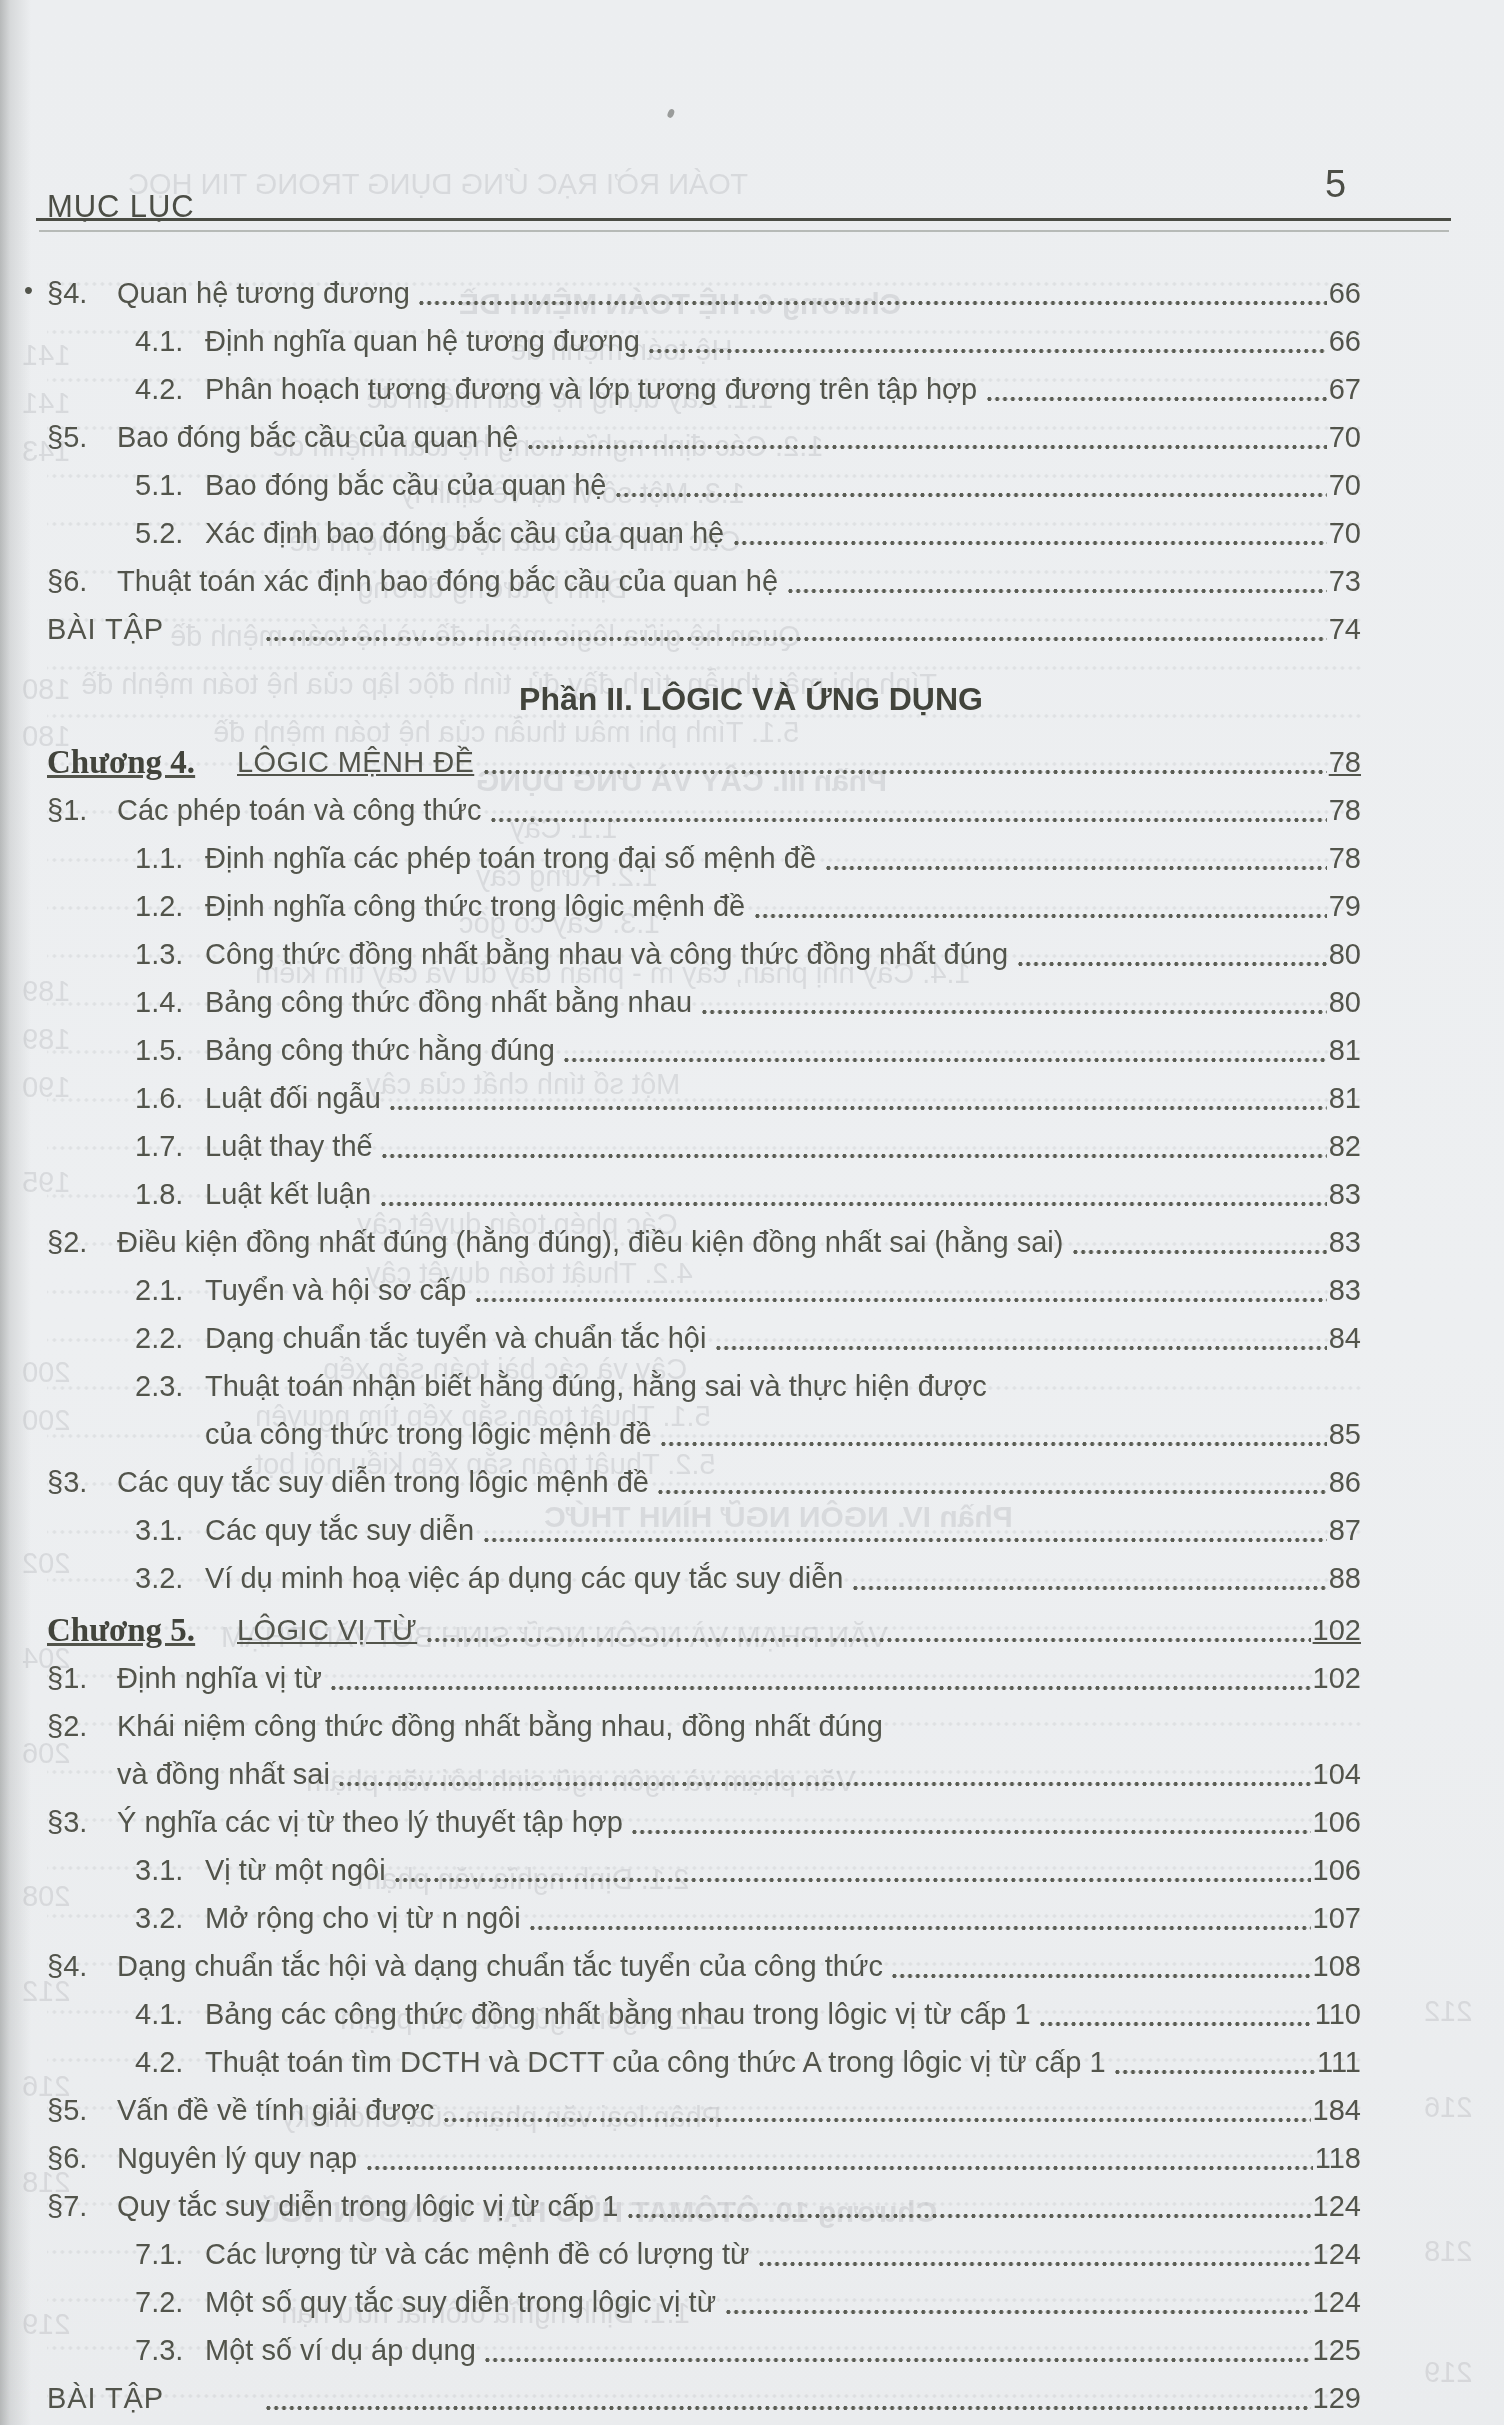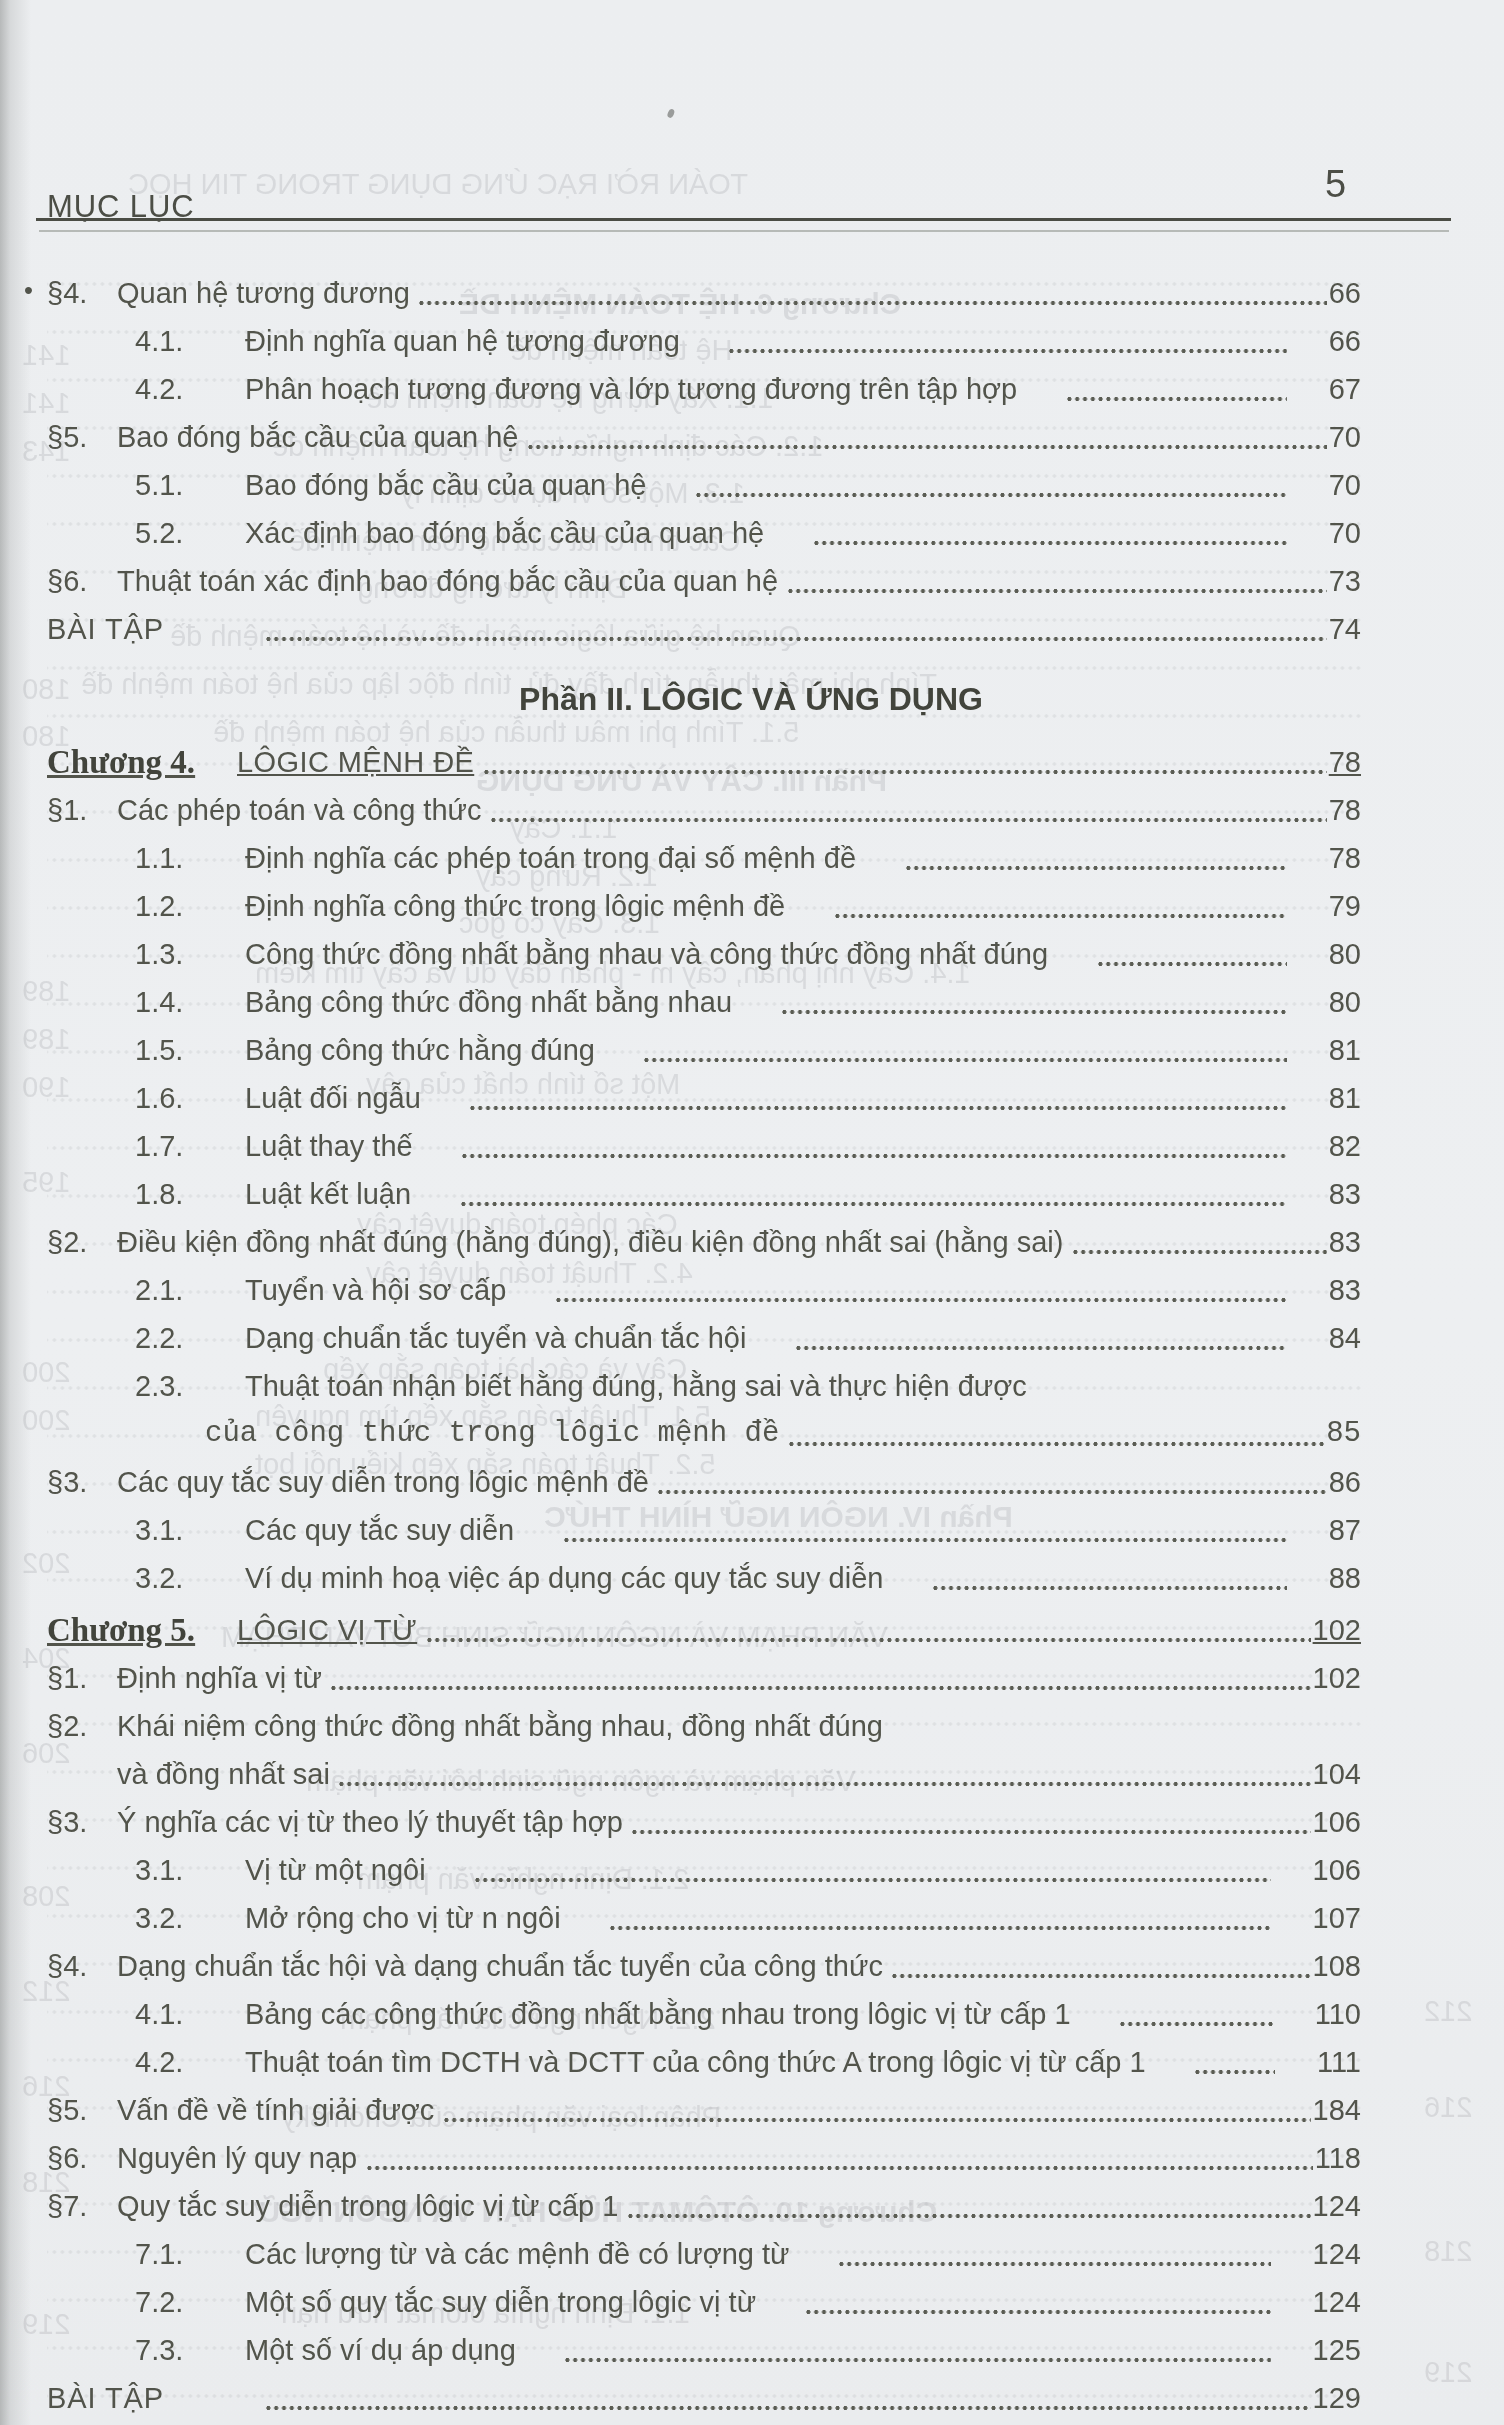--- a/index.html
+++ b/index.html
@@ -27,29 +27,29 @@
   .rule-light { position:absolute; left:39px; top:230px; width:1410px; height:1.7px; background:rgba(118,121,113,0.45); z-index:2; }
   
   .toc-list { position:absolute; left:47px; top:269px; width:1314px; z-index:2; }
   .toc-list::before {
     content:""; position:absolute; inset:0; pointer-events:none;
     background-image:radial-gradient(circle, rgba(104,110,114,0.11) 1.4px, rgba(0,0,0,0) 2px);
     background-size:8px 48px; background-position:3.4px 39px;
   }
   .toc-row { display:flex; min-height:48px; font-size:29px; line-height:48px; color:#52544b; white-space:nowrap; position:relative; }
   .row-label { flex:0 0 auto; width:70px; }
-  .toc-row.sub { padding-left:88px;gap:40px; }
+  .toc-row.sub { padding-left:88px; }
   .toc-row.chapter { margin-top:4px;text-decoration:underline; }
   .chapter-label {
     font-family:"Liberation Serif", serif; font-weight:700; font-size:33px;
     width:190px; color:#42443c;
   }
   .chapter-title { letter-spacing:0.4px; }
   .toc-row.exercises .row-label { width:209px; letter-spacing:0.9px; }
-  .toc-row.continuation.cont-sub { padding-left:158px;font-family:Liberation Mono, monospace; }
+  .toc-row.continuation.cont-sub { padding-left:158px; }
   .toc-row.continuation.cont-section { padding-left:70px; }
   .marker { position:absolute; left:-23px; top:-2.6px; font-size:25.5px; color:#52544b; }
   .leader {
     flex:1 1 25.5px; min-width:10.2px; height:12px; align-self:flex-end;
     margin:0 1.7px 8.5px 8.5px;
     background-image:radial-gradient(circle at 3.4px 6px, #5a5c53 1.8px, rgba(0,0,0,0) 2.3px);
     background-size:7.8px 12px; background-repeat:repeat-x;
   }
   .page-num { flex:0 0 auto; }
   .part-row {

